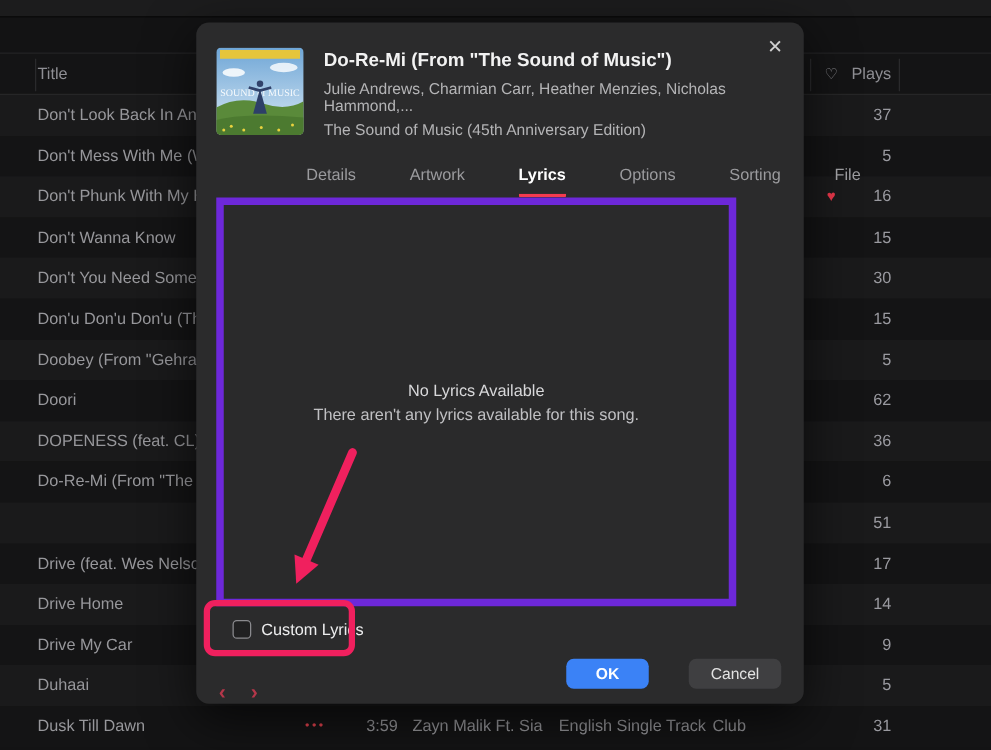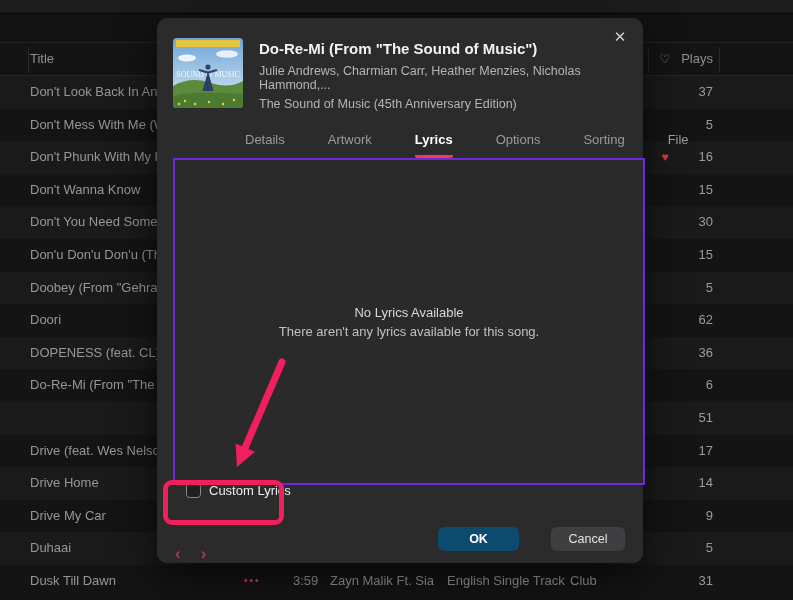--- a/index.html
+++ b/index.html
@@ -44,37 +44,37 @@
            font-family:"Liberation Sans",sans-serif; }
   .mhead { position:absolute; left:16px; top:20px; display:flex; }
   .art-wrap { width:70px; height:70px; border-radius:4px; overflow:hidden; flex:0 0 70px; }
   .mtitles { margin-left:16px; padding-top:2px; }
   .mtitle { font-size:15px; font-weight:bold; color:#f2f2f2; margin-bottom:7px; }
   .msub { font-size:12.5px; color:#b4b4b6; margin-bottom:5px; }
   .tabs { position:absolute; left:88px; top:114px; display:flex; gap:43px;text-align:center; }
   .tab { font-size:13px; color:#9b9b9e; padding-bottom:8px; border-bottom:3px solid transparent;
          border-radius:2px; cursor:pointer; }
   .tab.active { color:#ffffff; font-weight:bold; border-bottom-color:#f43b4f; }
-  .lyrics-panel { position:absolute; left:16px; top:140px; width:472px; height:327px;
-                  background:#2a2a2b; border:2px solid #6d28d9; }
+  .lyrics-panel { position:absolute; left:16px; top:140px; width:416px; height:327px;
+                  background:#2a2a2b; border:6px solid #6d28d9; }
   .empty { position:absolute; left:0; right:0; top:50%; transform:translateY(-50%);
            text-align:center; line-height:19px; }
   .et { color:#d8d8da; font-size:13px; }
   .es { color:#c0c0c3; font-size:13px; }
-  .custom { position:absolute; left:17px; top:465px; display:flex; align-items:center;
+  .custom { position:absolute; left:17px; top:478px; display:flex; align-items:center;
             cursor:pointer;padding-left:12px; }
   .cb { width:15px; height:15px; border:1.5px solid #8a8a8e; border-radius:3.5px;
         background:#202021; margin-right:8px; }
   .custom span:last-child { color:#ededee; font-size:13px; }
   .nav { position:absolute; left:18px; top:527px; display:flex; gap:20px; }
   .navbtn { color:#b5374a; font-size:17px; font-weight:bold; line-height:18px; cursor:pointer; }
   .actions { position:absolute; right:18px; top:509px; display:flex; gap:8px; }
   .actions button { height:24px; border:none; border-radius:6px; font-size:12.5px;
                     font-family:"Liberation Sans",sans-serif; cursor:pointer; }
-  .ok { width:81px; background:#0c4a6e; color:#ffffff; font-weight:bold; }
+  .ok { width:66px; background:#3b82f6; color:#ffffff; font-weight:bold; }
   .cancel { width:74px; background:#3f3f41; color:#e2e2e2;margin-left:24px; }
   
   .anno-arrow { position:absolute; left:0; top:0; width:793px; height:600px;
                 z-index:60; pointer-events:none; }
   .anno-rect { position:absolute; left:163px; top:480px; width:121px; height:45px;
                border:5px solid #f0205e; border-radius:9px; z-index:60; pointer-events:none; }
 </style>
 </head>
 <body>
 

